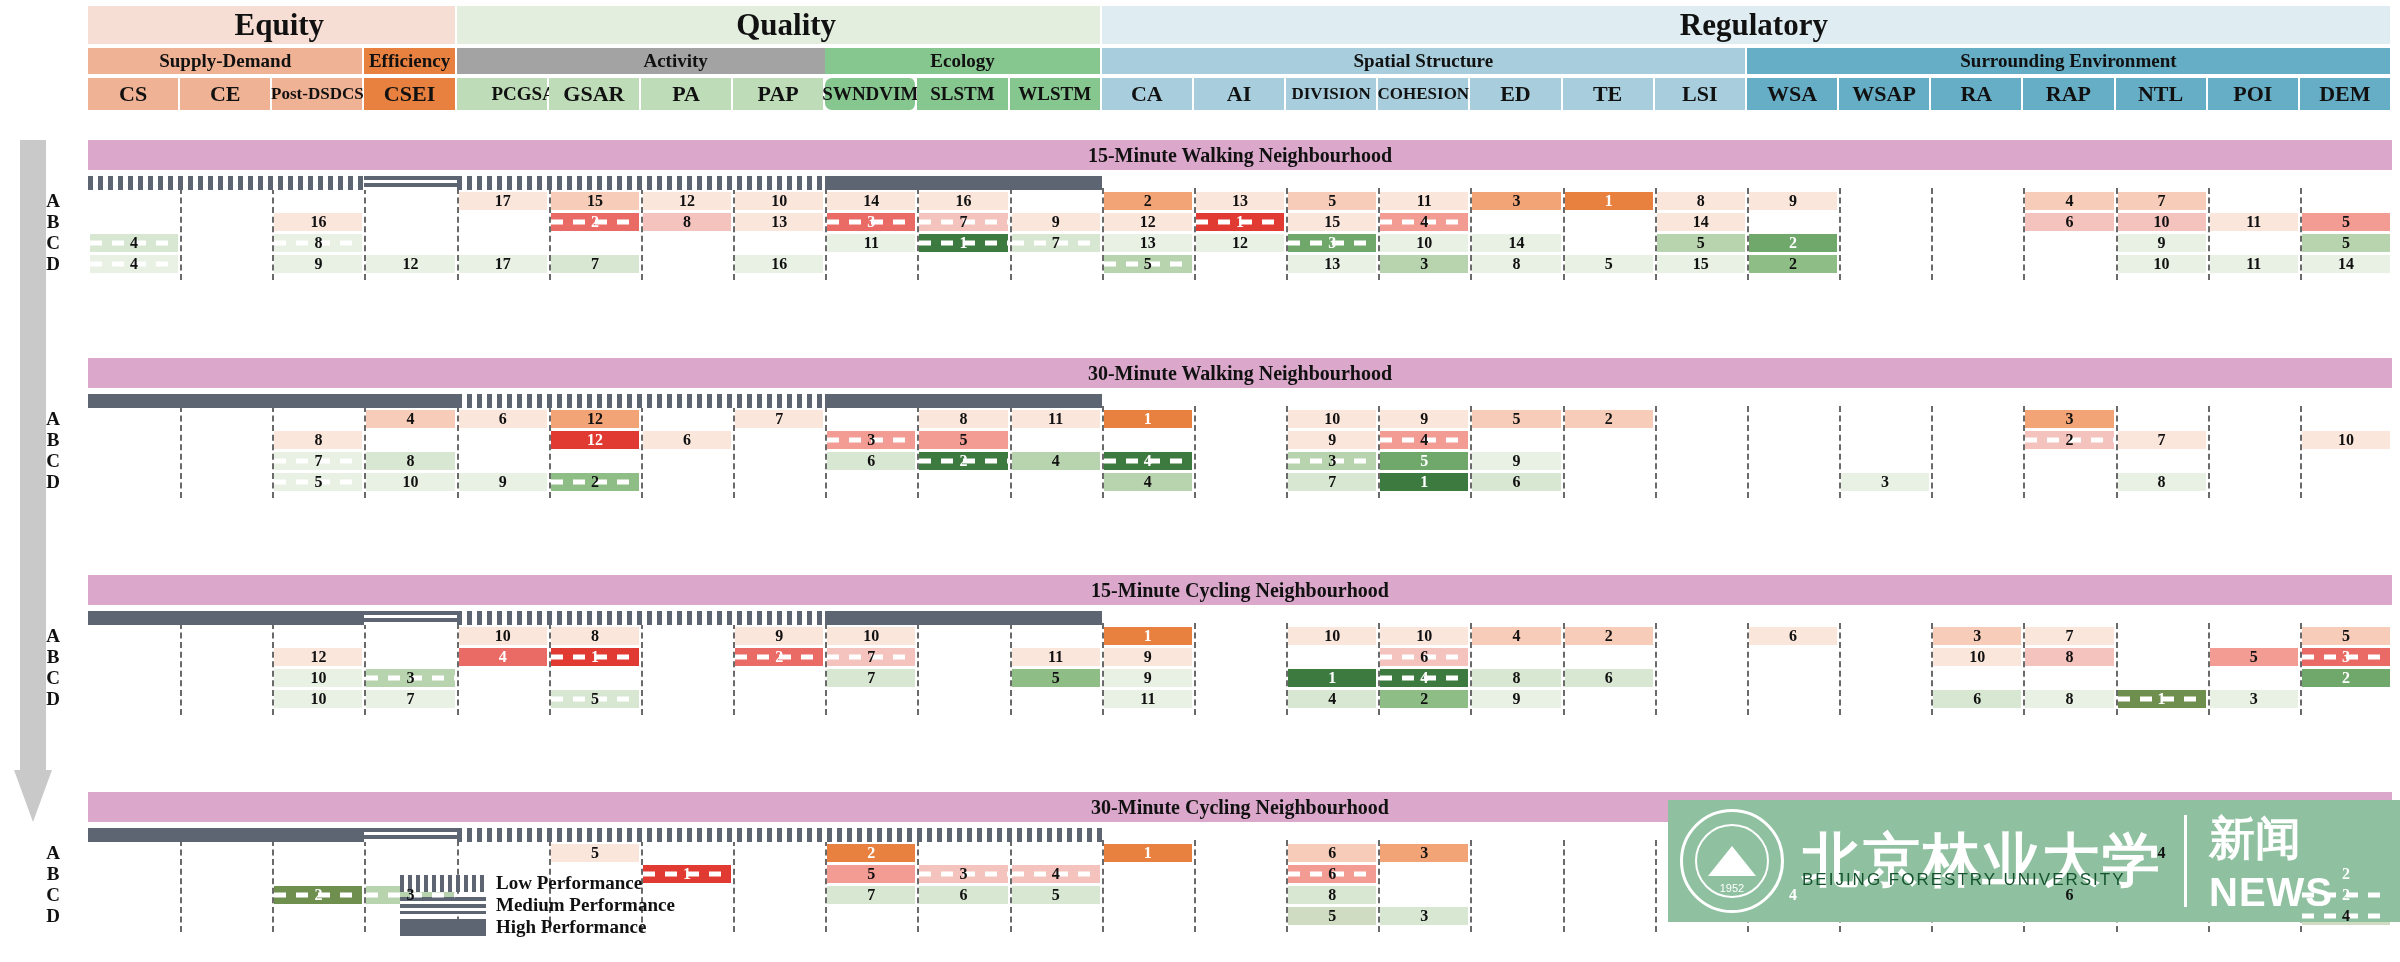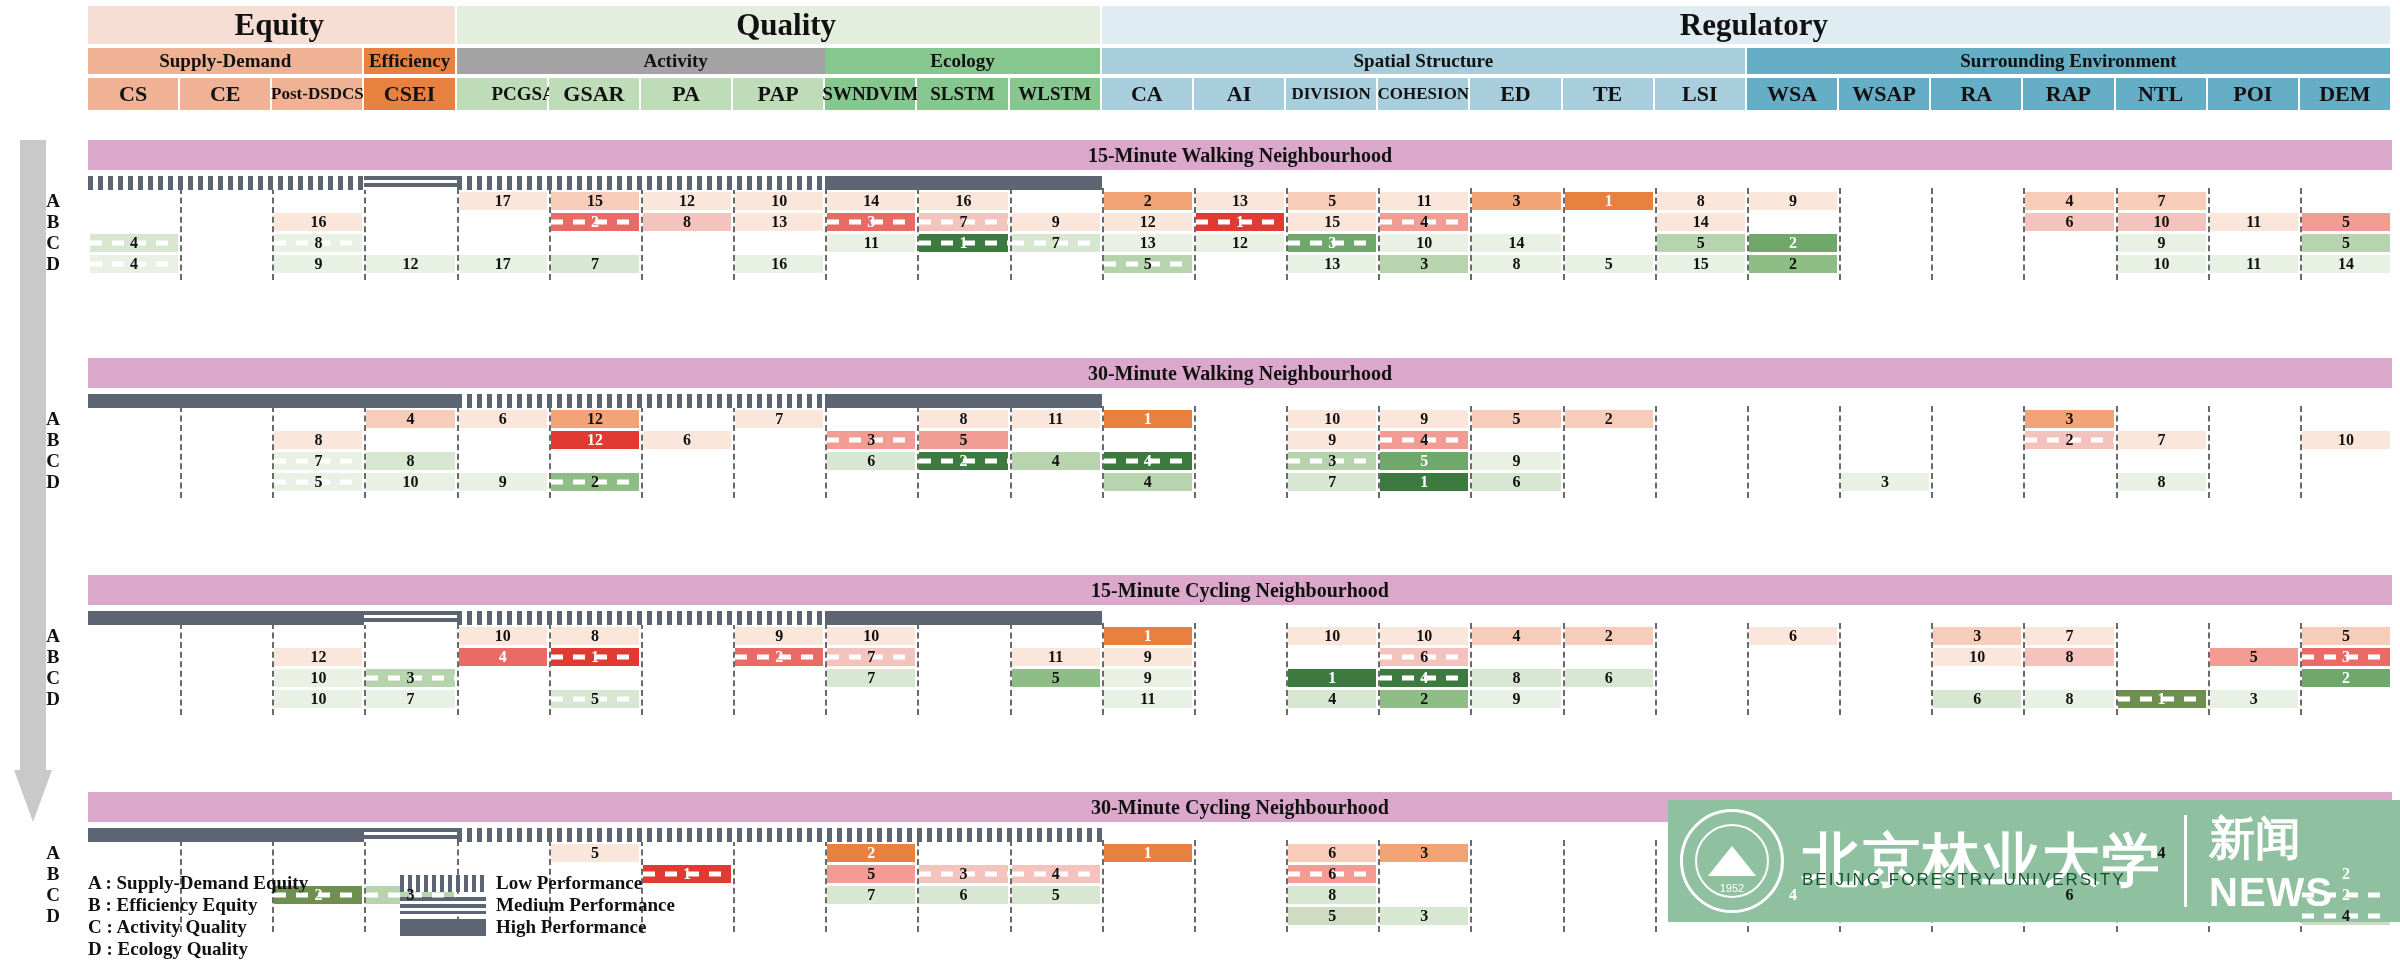--- a/index.html
+++ b/index.html
@@ -127,21 +127,21 @@
     </div>
   <div id="hdr3" class="hdr-row" style="top: 78px; height: 32px;">
       <div class="hcell lvl3" style="left: 88px; width: 92.16px; background: rgb(240, 178, 148); font-size: 22px;">CS</div>
       <div class="hcell lvl3" style="left: 180.16px; width: 92.16px; background: rgb(240, 178, 148); font-size: 22px;">CE</div>
       <div class="hcell lvl3" style="left: 272.32px; width: 92.16px; background: rgb(240, 178, 148); font-size: 17px;">Post-DSDCS</div>
       <div class="hcell lvl3" style="left: 364.48px; width: 92.16px; background: rgb(232, 128, 63); font-size: 22px;">CSEI</div>
       <div class="hcell lvl3" style="left: 456.64px; width: 92.16px; background: rgb(190, 220, 183); font-size: 19px; padding-left: 44px;">PCGSA</div>
       <div class="hcell lvl3" style="left: 548.8px; width: 92.16px; background: rgb(190, 220, 183); font-size: 22px;">GSAR</div>
       <div class="hcell lvl3" style="left: 640.96px; width: 92.16px; background: rgb(190, 220, 183); font-size: 22px;">PA</div>
       <div class="hcell lvl3" style="left: 733.12px; width: 92.16px; background: rgb(190, 220, 183); font-size: 22px;">PAP</div>
-      <div class="hcell lvl3" style="left: 825.28px; width: 92.16px; background: rgb(134, 198, 143); font-size: 19px;">SWNDVIM</div>
+      <div class="hcell lvl3" style="left: 825.28px; width: 92.16px; background: rgb(134, 198, 143); font-size: 19px; border-radius: 7px;">SWNDVIM</div>
       <div class="hcell lvl3" style="left: 917.44px; width: 92.16px; background: rgb(134, 198, 143); font-size: 19px;">SLSTM</div>
       <div class="hcell lvl3" style="left: 1009.6px; width: 92.16px; background: rgb(134, 198, 143); font-size: 19px;">WLSTM</div>
       <div class="hcell lvl3" style="left: 1101.76px; width: 92.16px; background: rgb(168, 206, 221); font-size: 22px;">CA</div>
       <div class="hcell lvl3" style="left: 1193.92px; width: 92.16px; background: rgb(168, 206, 221); font-size: 22px;">AI</div>
       <div class="hcell lvl3" style="left: 1286.08px; width: 92.16px; background: rgb(168, 206, 221); font-size: 17px;">DIVISION</div>
       <div class="hcell lvl3" style="left: 1378.24px; width: 92.16px; background: rgb(168, 206, 221); font-size: 17px;">COHESION</div>
       <div class="hcell lvl3" style="left: 1470.4px; width: 92.16px; background: rgb(168, 206, 221); font-size: 22px;">ED</div>
       <div class="hcell lvl3" style="left: 1562.56px; width: 92.16px; background: rgb(168, 206, 221); font-size: 22px;">TE</div>
       <div class="hcell lvl3" style="left: 1654.72px; width: 92.16px; background: rgb(168, 206, 221); font-size: 22px;">LSI</div>
       <div class="hcell lvl3" style="left: 1746.88px; width: 92.16px; background: rgb(102, 174, 198); font-size: 22px;">WSA</div>
@@ -836,26 +836,20 @@
       </div>
       <div class="cell" style="left: 1380.24px; width: 88.16px; top: 907px; background: rgb(216, 231, 210);">
         <span class="num" style="color: rgb(17, 17, 17);">3</span>
       </div>
       <div class="cell" style="left: 2301.84px; width: 88.16px; top: 907px; background: rgb(207, 220, 194);">
         <span class="dash"></span>
         <span class="num" style="color: rgb(17, 17, 17);">4</span>
       </div>
     </div>
 
-  <div class="legend" style="left:88px; top:872px;">
-    <div class="lg-line">A : Supply-Demand Equity</div>
-    <div class="lg-line">B : Efficiency Equity</div>
-    <div class="lg-line">C : Activity Quality</div>
-    <div class="lg-line">D : Ecology Quality</div>
-  </div>
 
   <div class="legend" style="left:400px; top:872px;">
     <div class="lg-line">
       <span class="swatch sw-low"></span>
       <span>Low Performance</span>
     </div>
     <div class="lg-line">
       <span class="swatch sw-med"></span>
       <span>Medium Performance</span>
     </div>

